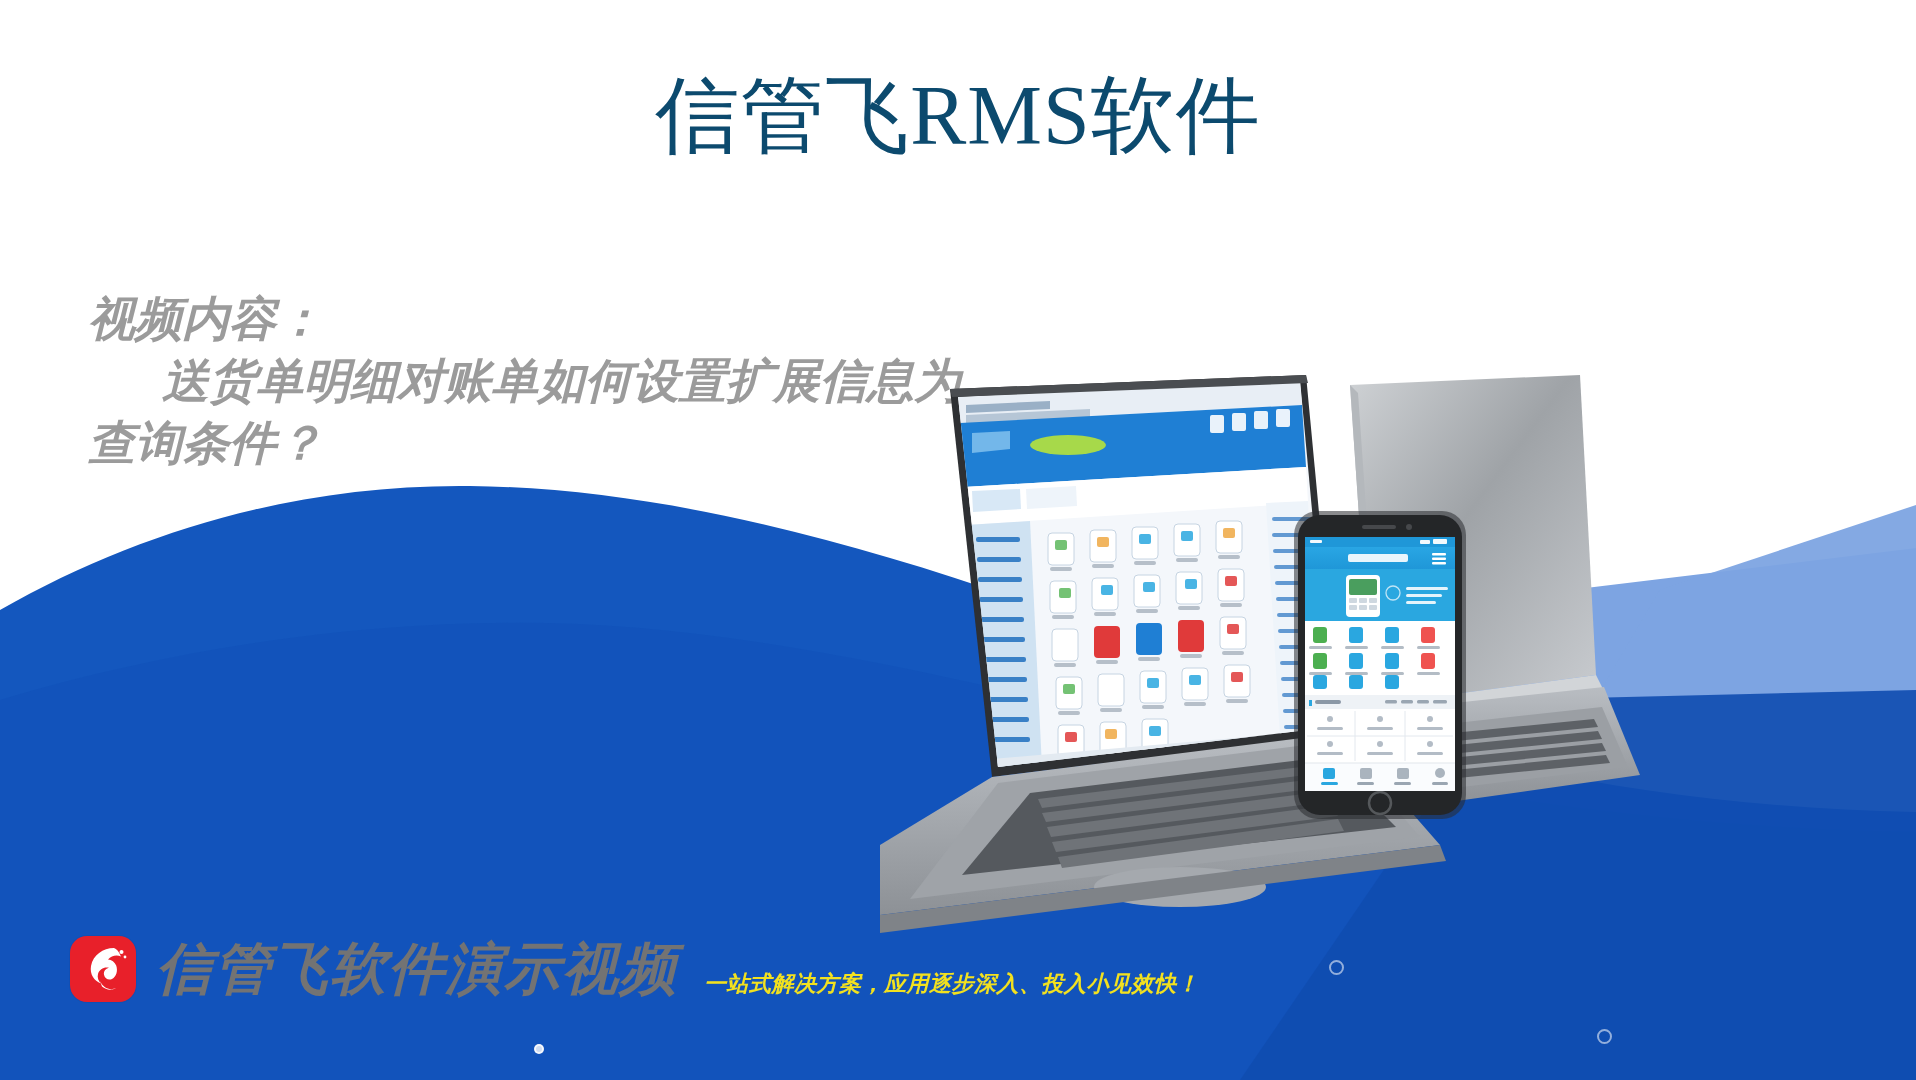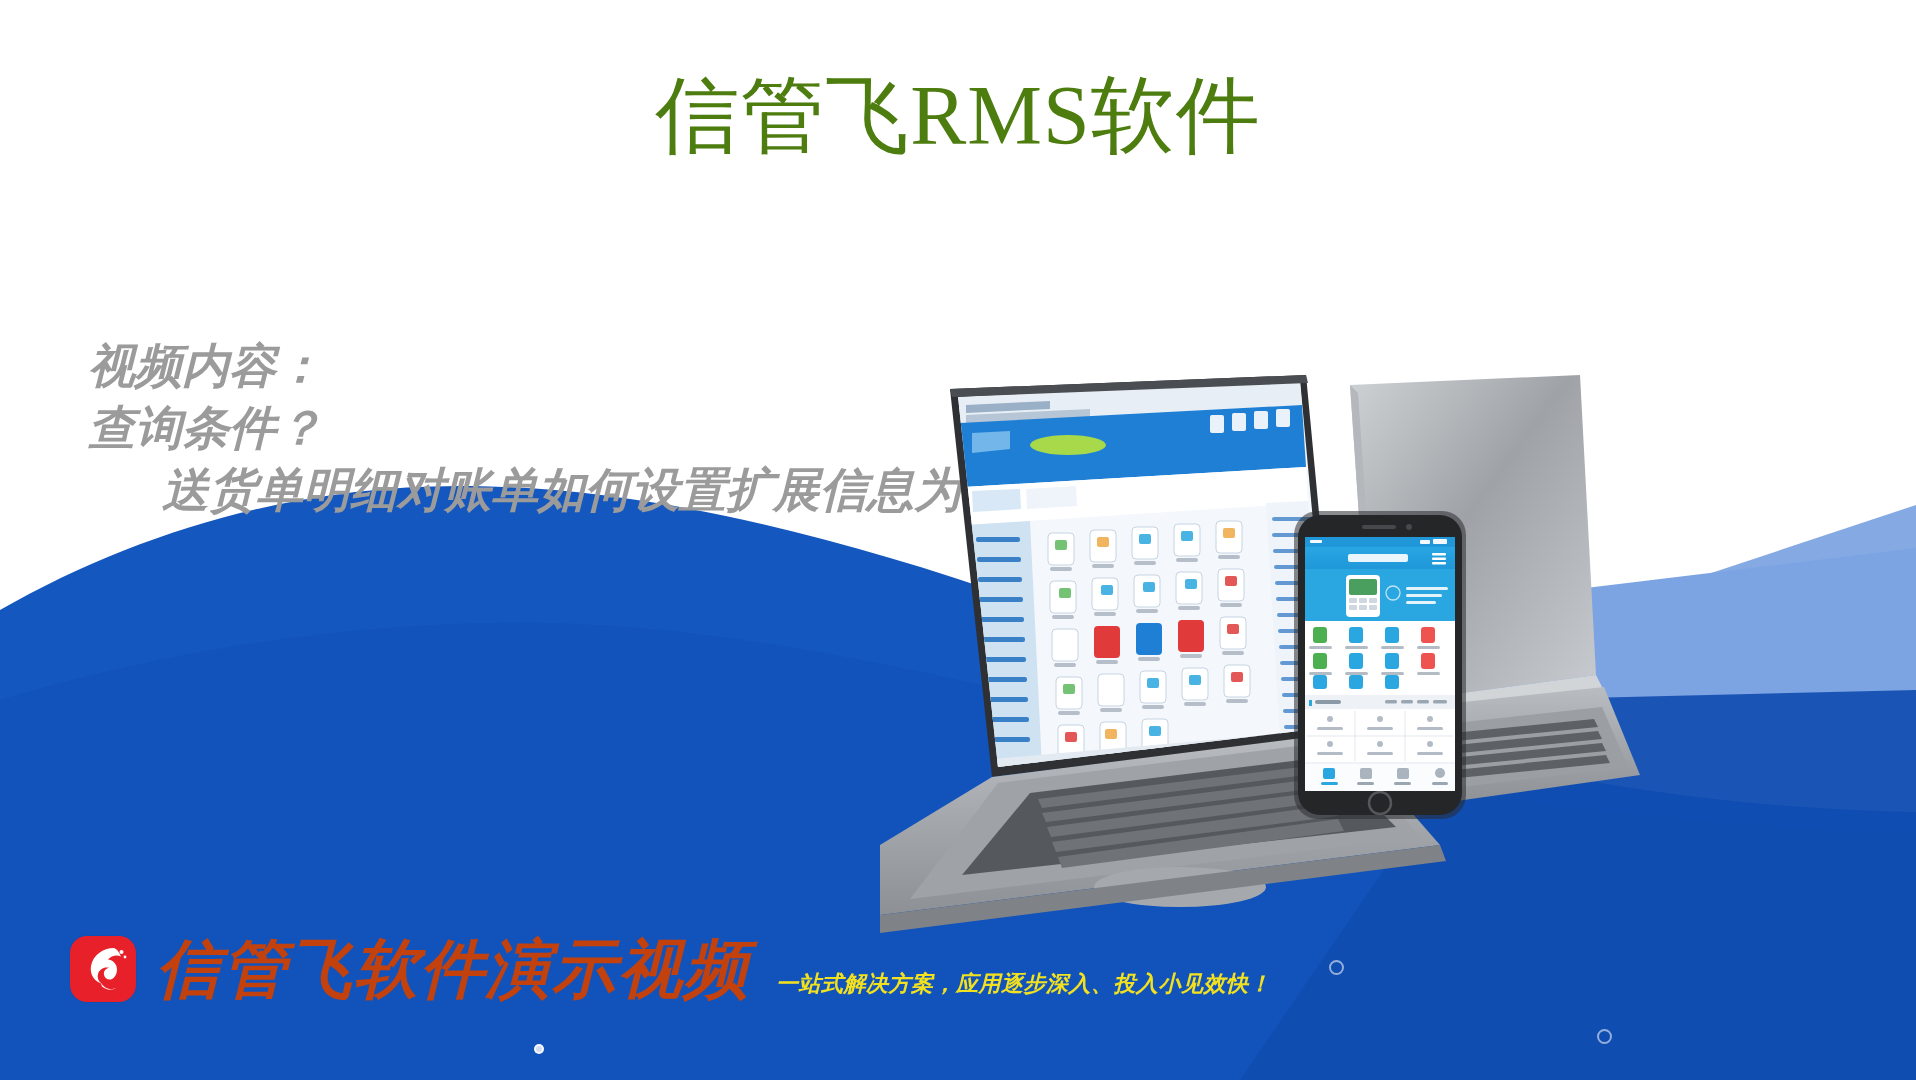--- a/index.html
+++ b/index.html
@@ -29,38 +29,37 @@
   
   #title {
     position: absolute;
     left: 0;
     top: 70px;
     width: 1916px;
     text-align: center;
     font-family: "Liberation Serif", "DejaVu Serif", serif;
     font-size: 84px;
     line-height: 1.1;
-    color: #4d7c0f;
+    color: #0c4a6e;
     letter-spacing: 1px;
     white-space: nowrap;
   }
 
   
   #body-block {
     position: absolute;
     left: 88px;
     top: 288px;
     width: 1000px;
     color: #9b9b9b;
     font-style: italic;
     font-weight: bold;
     font-size: 47px;
     line-height: 1.32;
     letter-spacing: 0px;
-    margin-top: 47px;
   }
   .body-line { display:block; white-space: nowrap; }
   .body-line.indent { text-indent: 74px; }
 
   
   #devices {
     position: absolute;
     left: 880px;
     top: 375px;
     width: 1036px;
@@ -82,24 +81,24 @@
     height: 66px;
     border-radius: 17px;
     background: #e8202a;
     position: relative;
     flex: 0 0 auto;
     box-shadow: 0 0 0 1px rgba(0,0,0,0.04);
   }
   #logo-mark svg { position:absolute; left:0; top:0; }
   #brand-text {
     margin-left: 20px;
-    font-size: 64px;
+    font-size: 56px;
     font-weight: bold;
     font-style: italic;
-    color: #c2410c;
+    color: #737373;
     letter-spacing: 2px;
     white-space: nowrap;
     line-height: 1;
   }
   #tagline {
     margin-left: 26px;
     font-size: 22px;
     font-weight: bold;
     font-style: italic;
     color: #f2e11f;
@@ -142,22 +141,22 @@
                L1916,1080 L0,1080 Z" fill="#1050b8" opacity="0.55"></path>
 
       <path d="M1916,690 L1916,1080 L1240,1080 L1500,700 Z" fill="#0f4cb0" opacity="0.9"></path>
     </svg>
   </div>
 
   <div id="title">信管飞RMS软件</div>
 
   <div id="body-block">
     <span class="body-line">视频内容：</span>
+    <span class="body-line indent">送货单明细对账单如何设置扩展信息为</span>
     <span class="body-line">查询条件？</span>
-    <span class="body-line indent">送货单明细对账单如何设置扩展信息为</span>
   </div>
 
   <div id="devices">
     <svg class="dev-svg" viewBox="0 0 1036 560" preserveAspectRatio="none">
       <defs>
         <linearGradient id="lidGrad" x1="0" y1="0" x2="1" y2="1">
           <stop offset="0%" stop-color="#cfd2d5"></stop>
           <stop offset="45%" stop-color="#9fa3a7"></stop>
           <stop offset="100%" stop-color="#c9ccd0"></stop>
         </linearGradient>

